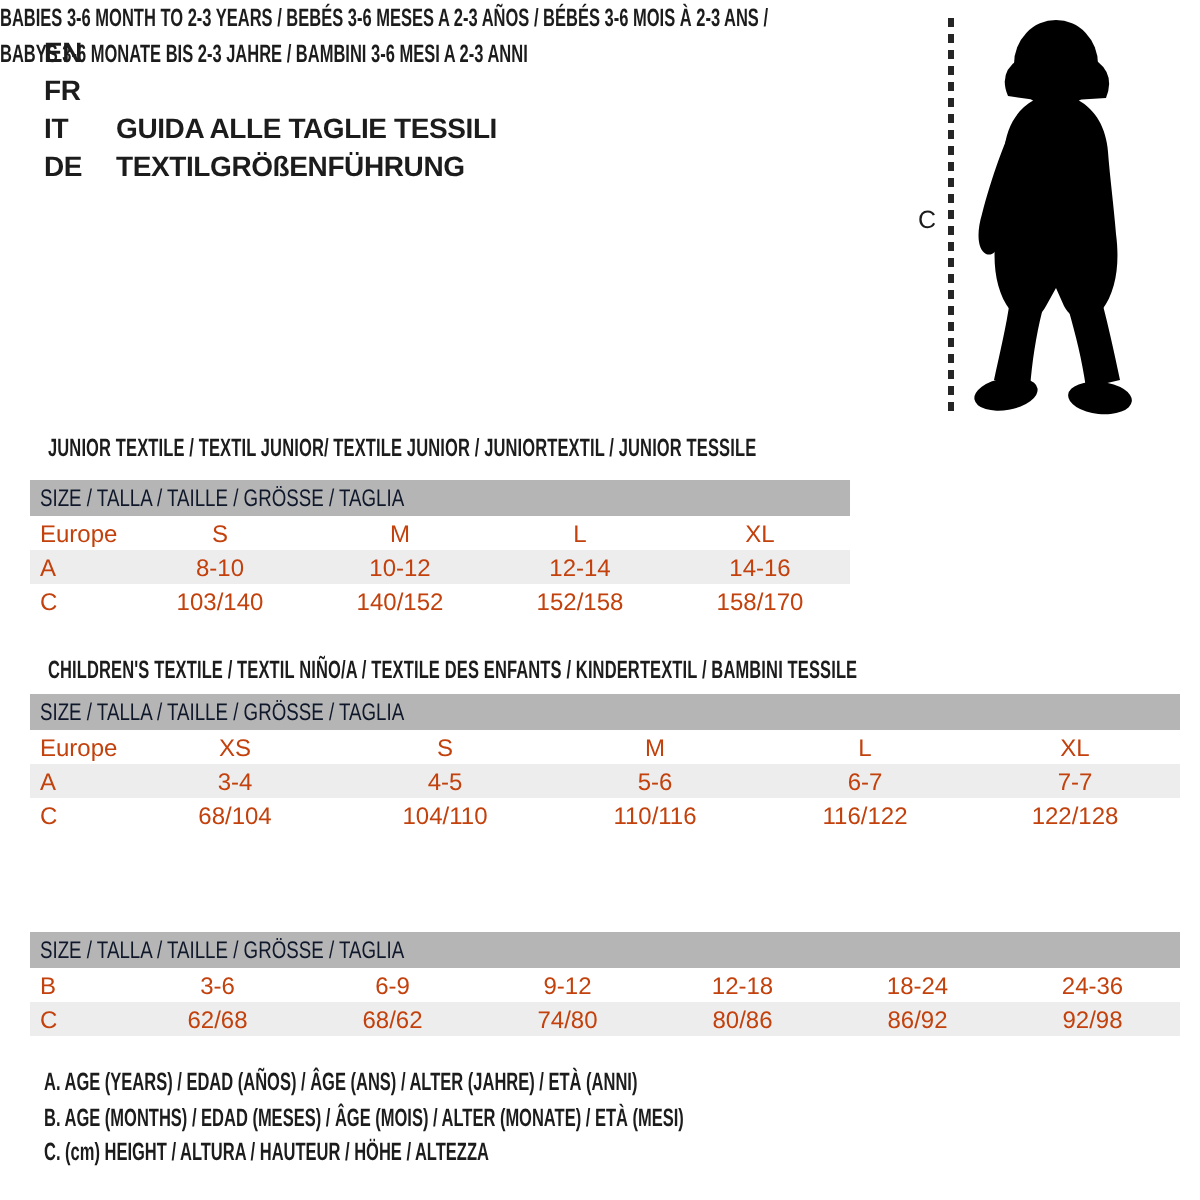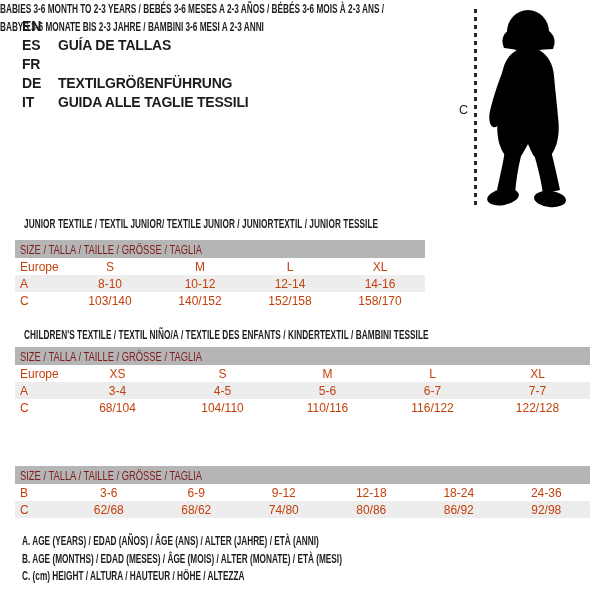--- a/index.html
+++ b/index.html
@@ -25,53 +25,49 @@
   .title-2 { left:24px; top:328px; }
   .title-3 { left:24px; top:421px; transform:scaleX(0.66); transform-origin:0 0; line-height:18px; }
   .title-3 .tline { font-size:12.5px; font-weight:bold; white-space:nowrap; }
 
   
   table.size-table { position:absolute; border-collapse:collapse; table-layout:fixed; }
   .table-1 { left:15px; top:240px; width:410px; }
   .table-2 { left:15px; top:347px; width:575px; }
   .table-3 { left:15px; top:466px; width:575px; }
   .size-table th { background:#b5b5b5; height:14px; text-align:left; padding:0 0 0 5px;
-    font-weight:normal; color:#7f1d1d; white-space:nowrap; overflow:visible;margin-left:44px; }
+    font-weight:normal; color:#0f172a; white-space:nowrap; overflow:visible;margin-left:44px; }
   .bar-text { display:inline-block; font-size:12px; transform:scaleX(0.78); transform-origin:0 50%; }
   .size-table td { height:17px; font-size:12px; text-align:center; color:#c2410c; padding:0; white-space:nowrap; }
   .size-table td.lbl { text-align:left; padding-left:5px; }
   .size-table tr.alt td { background:#ededed; }
 
   
   .legend { position:absolute; left:22px; top:533px; transform:scaleX(0.66); transform-origin:0 0; }
   .legend-line { font-size:12.5px; font-weight:bold; line-height:17.5px; white-space:nowrap; }
 </style>
 </head>
 <body>
 
 <div class="canvas">
 
   <div class="lang-list">
     <div class="lang-row">
       <span class="lang-code">EN</span>
     </div>
     <div class="lang-row">
-      <span class="lang-code">ES</span>
-      <span class="lang-text">GUÍA DE TALLAS</span>
-    </div>
-    <div class="lang-row">
       <span class="lang-code">FR</span>
+    </div>
+    <div class="lang-row">
+      <span class="lang-code">IT</span>
+      <span class="lang-text">GUIDA ALLE TAGLIE TESSILI</span>
     </div>
     <div class="lang-row">
       <span class="lang-code">DE</span>
       <span class="lang-text">TEXTILGRÖßENFÜHRUNG</span>
-    </div>
-    <div class="lang-row">
-      <span class="lang-code">IT</span>
-      <span class="lang-text">GUIDA ALLE TAGLIE TESSILI</span>
     </div>
   </div>
 
   <div class="dash-line"></div>
   <div class="height-label">C</div>
   <svg class="baby-svg" viewBox="0 0 95 203" width="95" height="203" aria-hidden="true">
     <g fill="#000000">
       <ellipse cx="45" cy="27" rx="21" ry="22"></ellipse>
       <path d="M31,22 Q15,29 21,43 L35,45 Z"></path>
       <path d="M59,22 Q76,29 70,44 L54,45 Z"></path>

